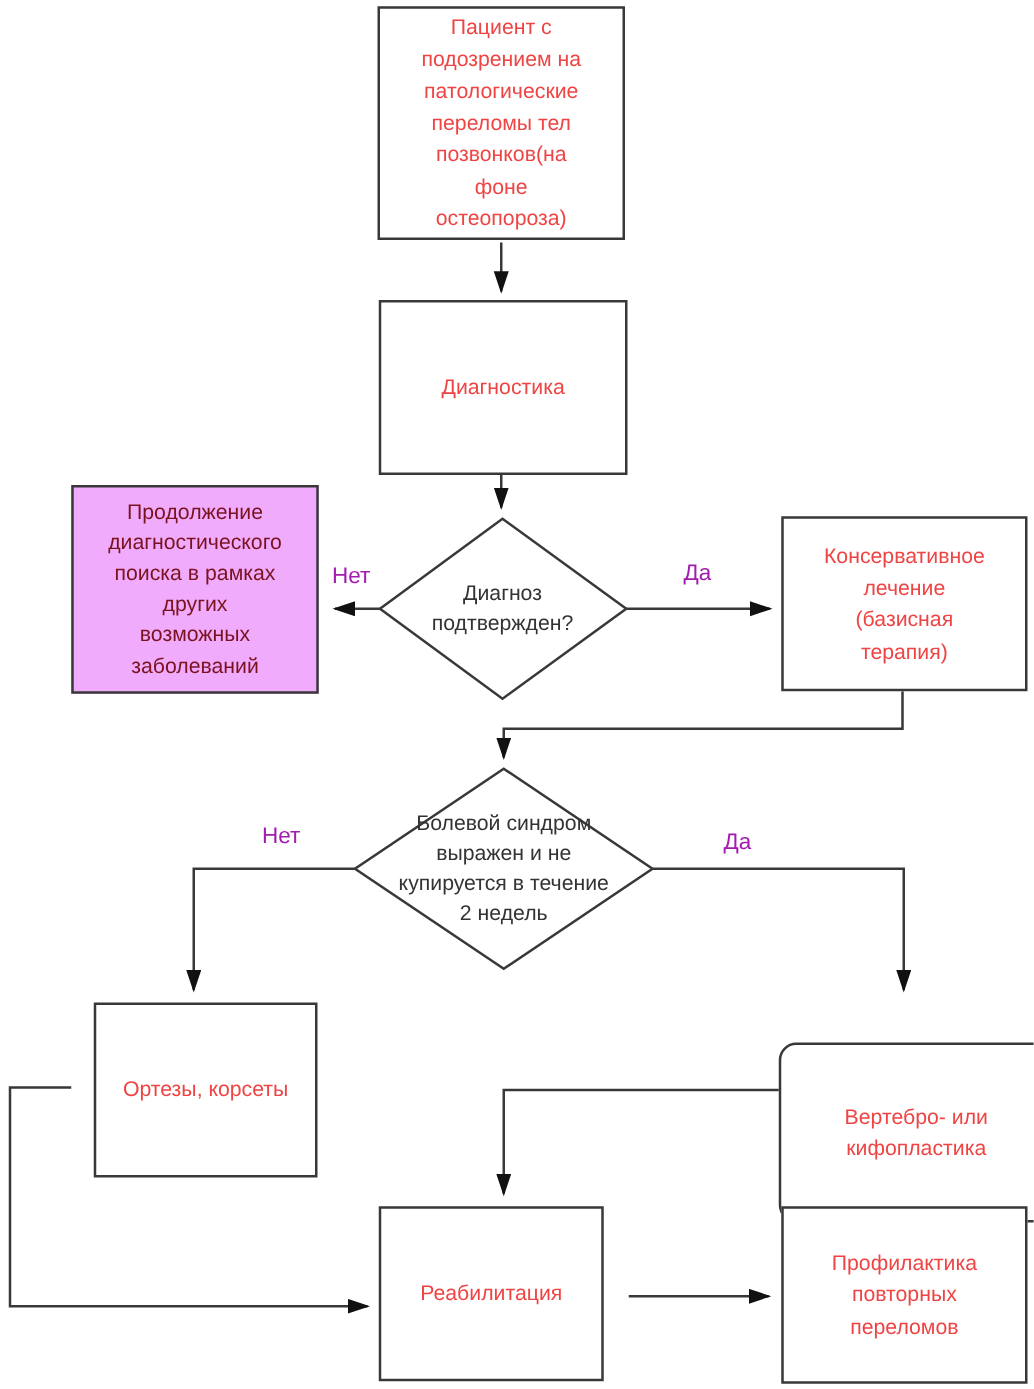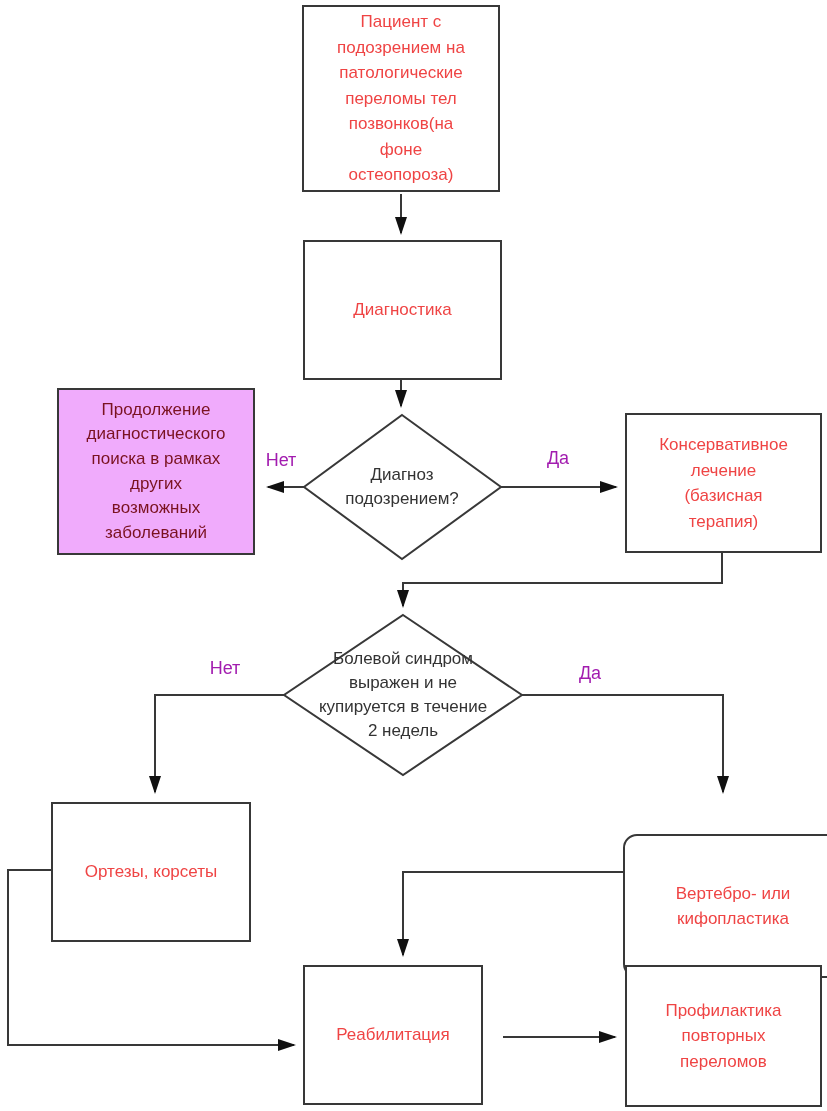--- a/index.html
+++ b/index.html
@@ -68,33 +68,33 @@
 поиска в рамках
 других
 возможных
 заболеваний</div>
 
   <div class="node" style="left:625px;top:413px;width:197px;height:140px;">Консервативное
 лечение
 (базисная
 терапия)</div>
 
-  <div class="node" style="left:51px;top:802px;width:200px;height:140px;">Ортезы, корсеты</div>
+  <div class="node" style="left:75px;top:802px;width:179px;height:140px;">Ортезы, корсеты</div>
 
   <div class="node" style="left:623px;top:834px;width:220px;height:144px;border-radius:14px;">Вертебро- или
 кифопластика</div>
 
   <div class="node" style="left:303px;top:965px;width:180px;height:140px;">Реабилитация</div>
 
   <div class="node" style="left:625px;top:965px;width:197px;height:142px;">Профилактика
 повторных
 переломов</div>
 
   <div class="diamond-label" style="left:312px;top:452px;width:180px;height:70px;">Диагноз
-подозрением?</div>
+подтвержден?</div>
 
   <div class="diamond-label" style="left:283px;top:633px;width:240px;height:124px;text-align:center;">Болевой синдром
 выражен и не
 купируется в течение
 2 недель</div>
 
   <div class="edge-label" style="left:256px;top:450px;">Нет</div>
   <div class="edge-label" style="left:533px;top:448px;">Да</div>
   <div class="edge-label" style="left:200px;top:658px;">Нет</div>
   <div class="edge-label" style="left:565px;top:663px;">Да</div>

